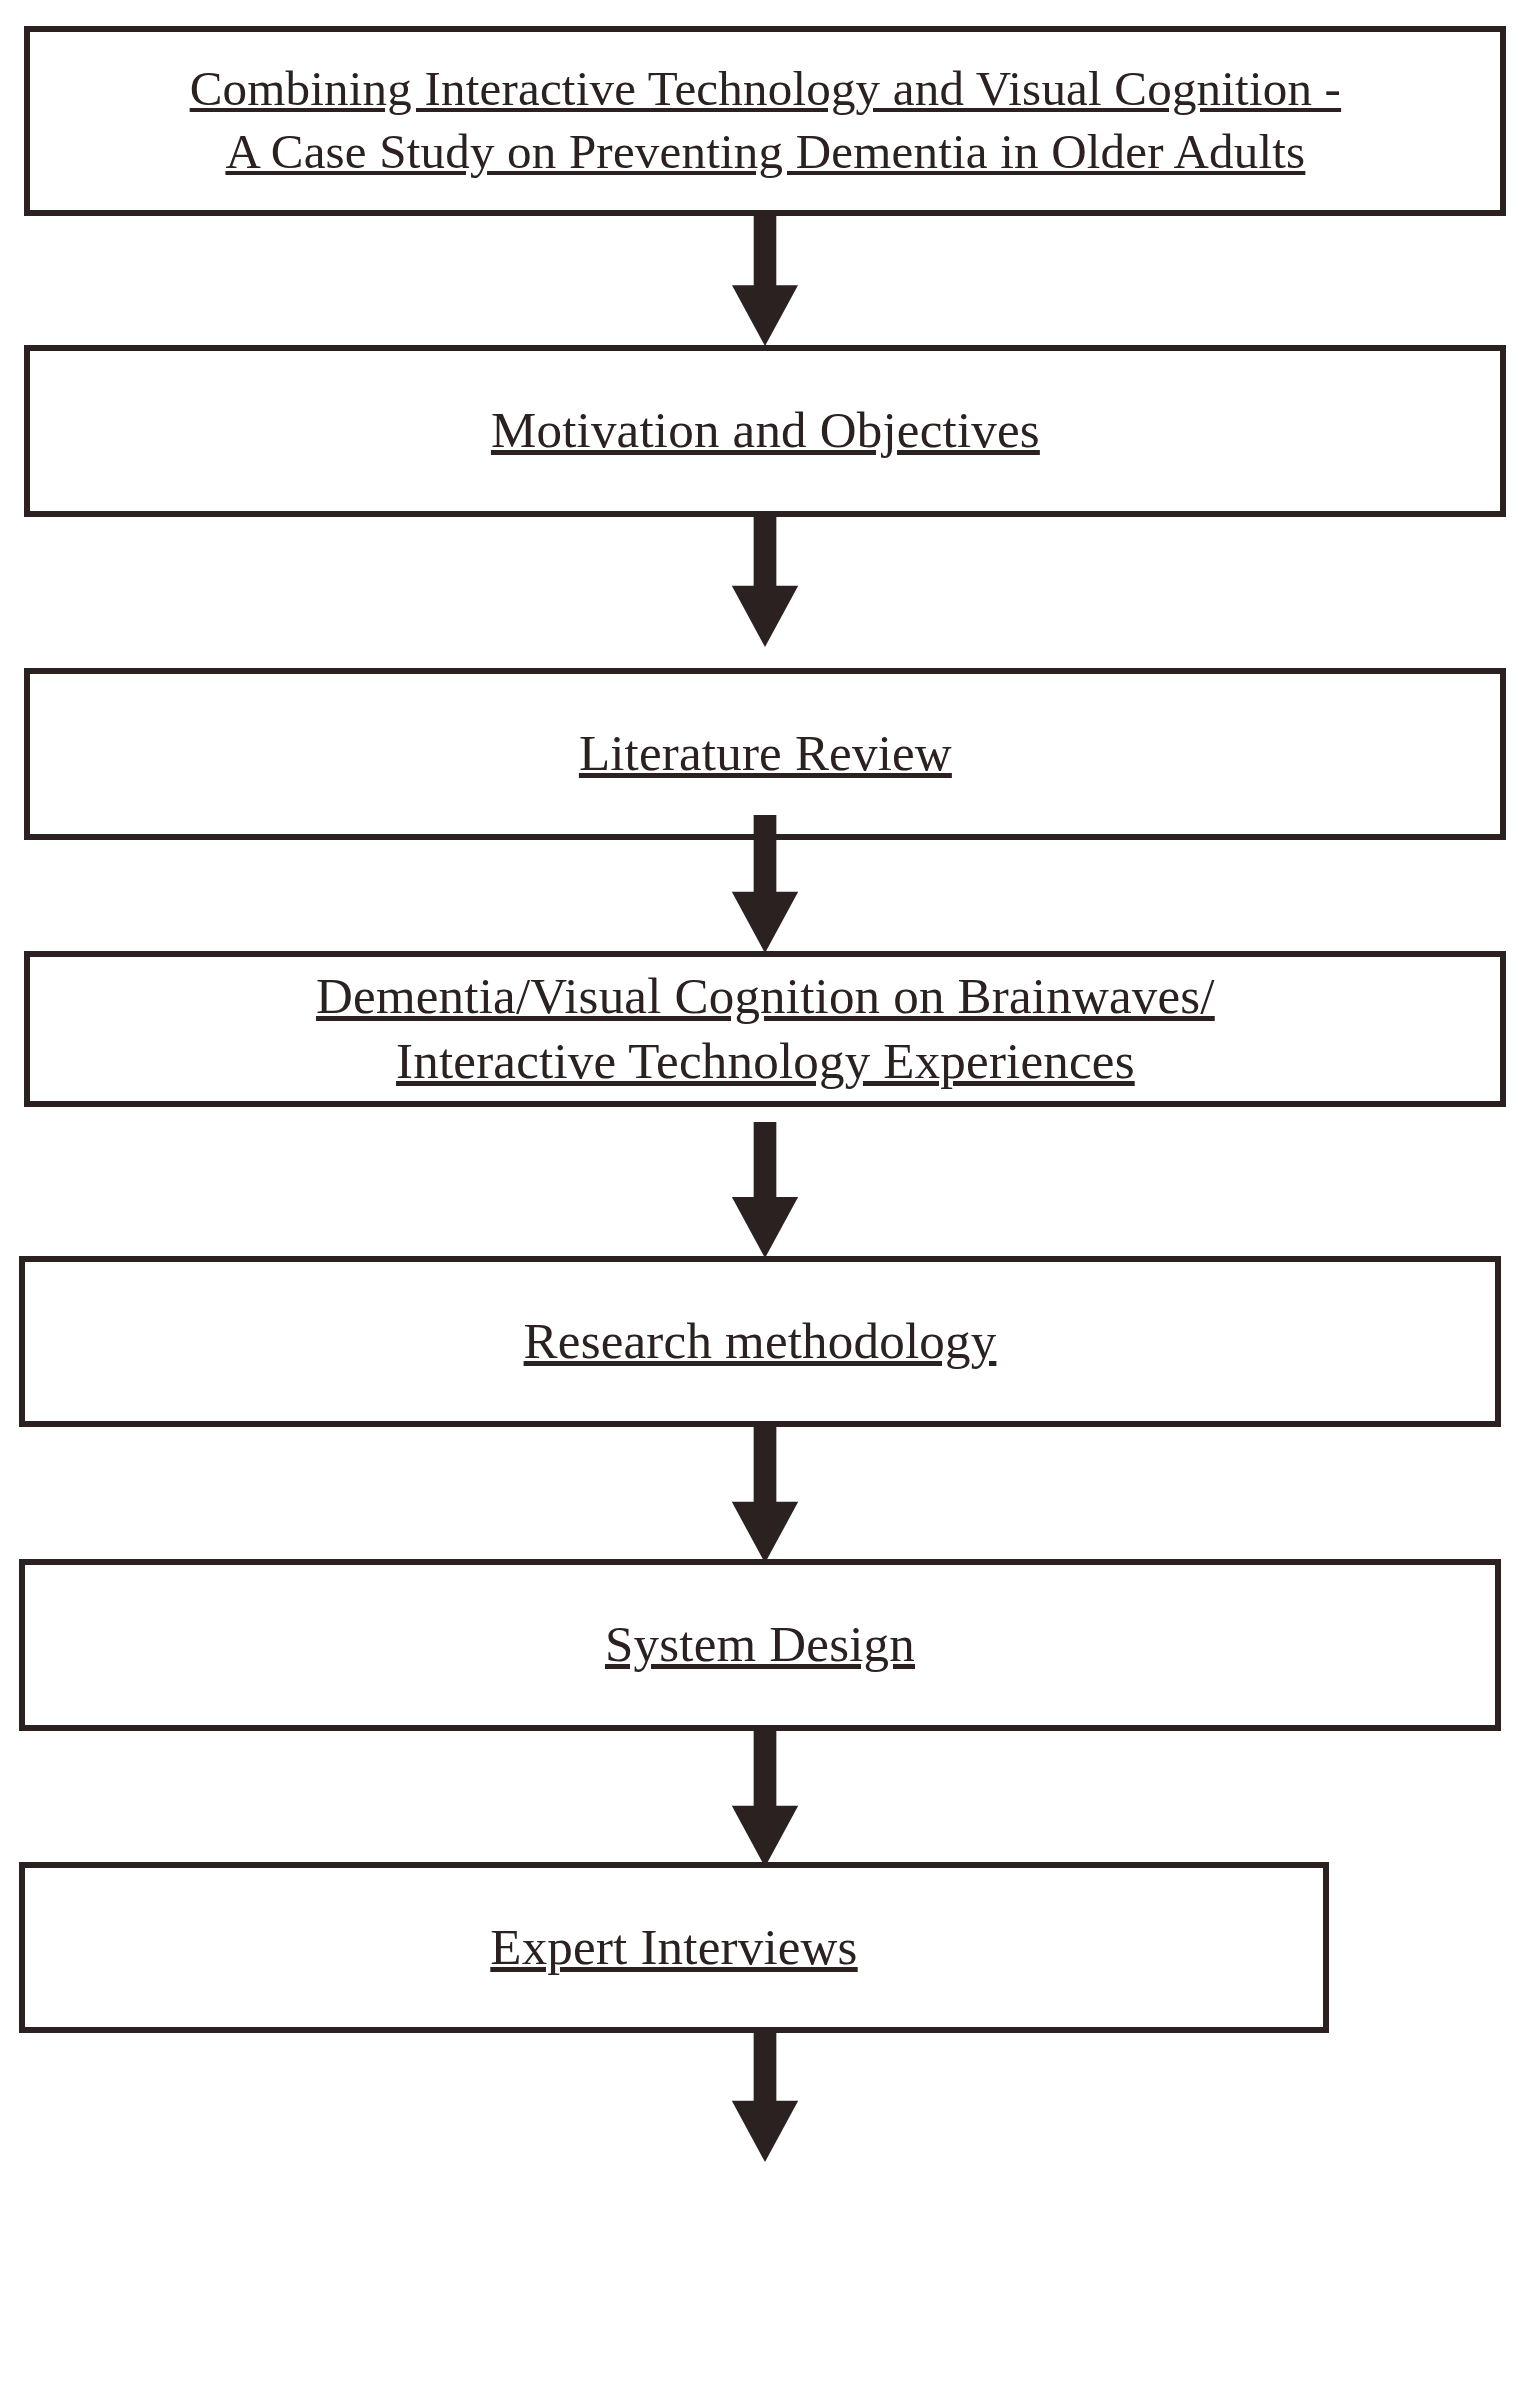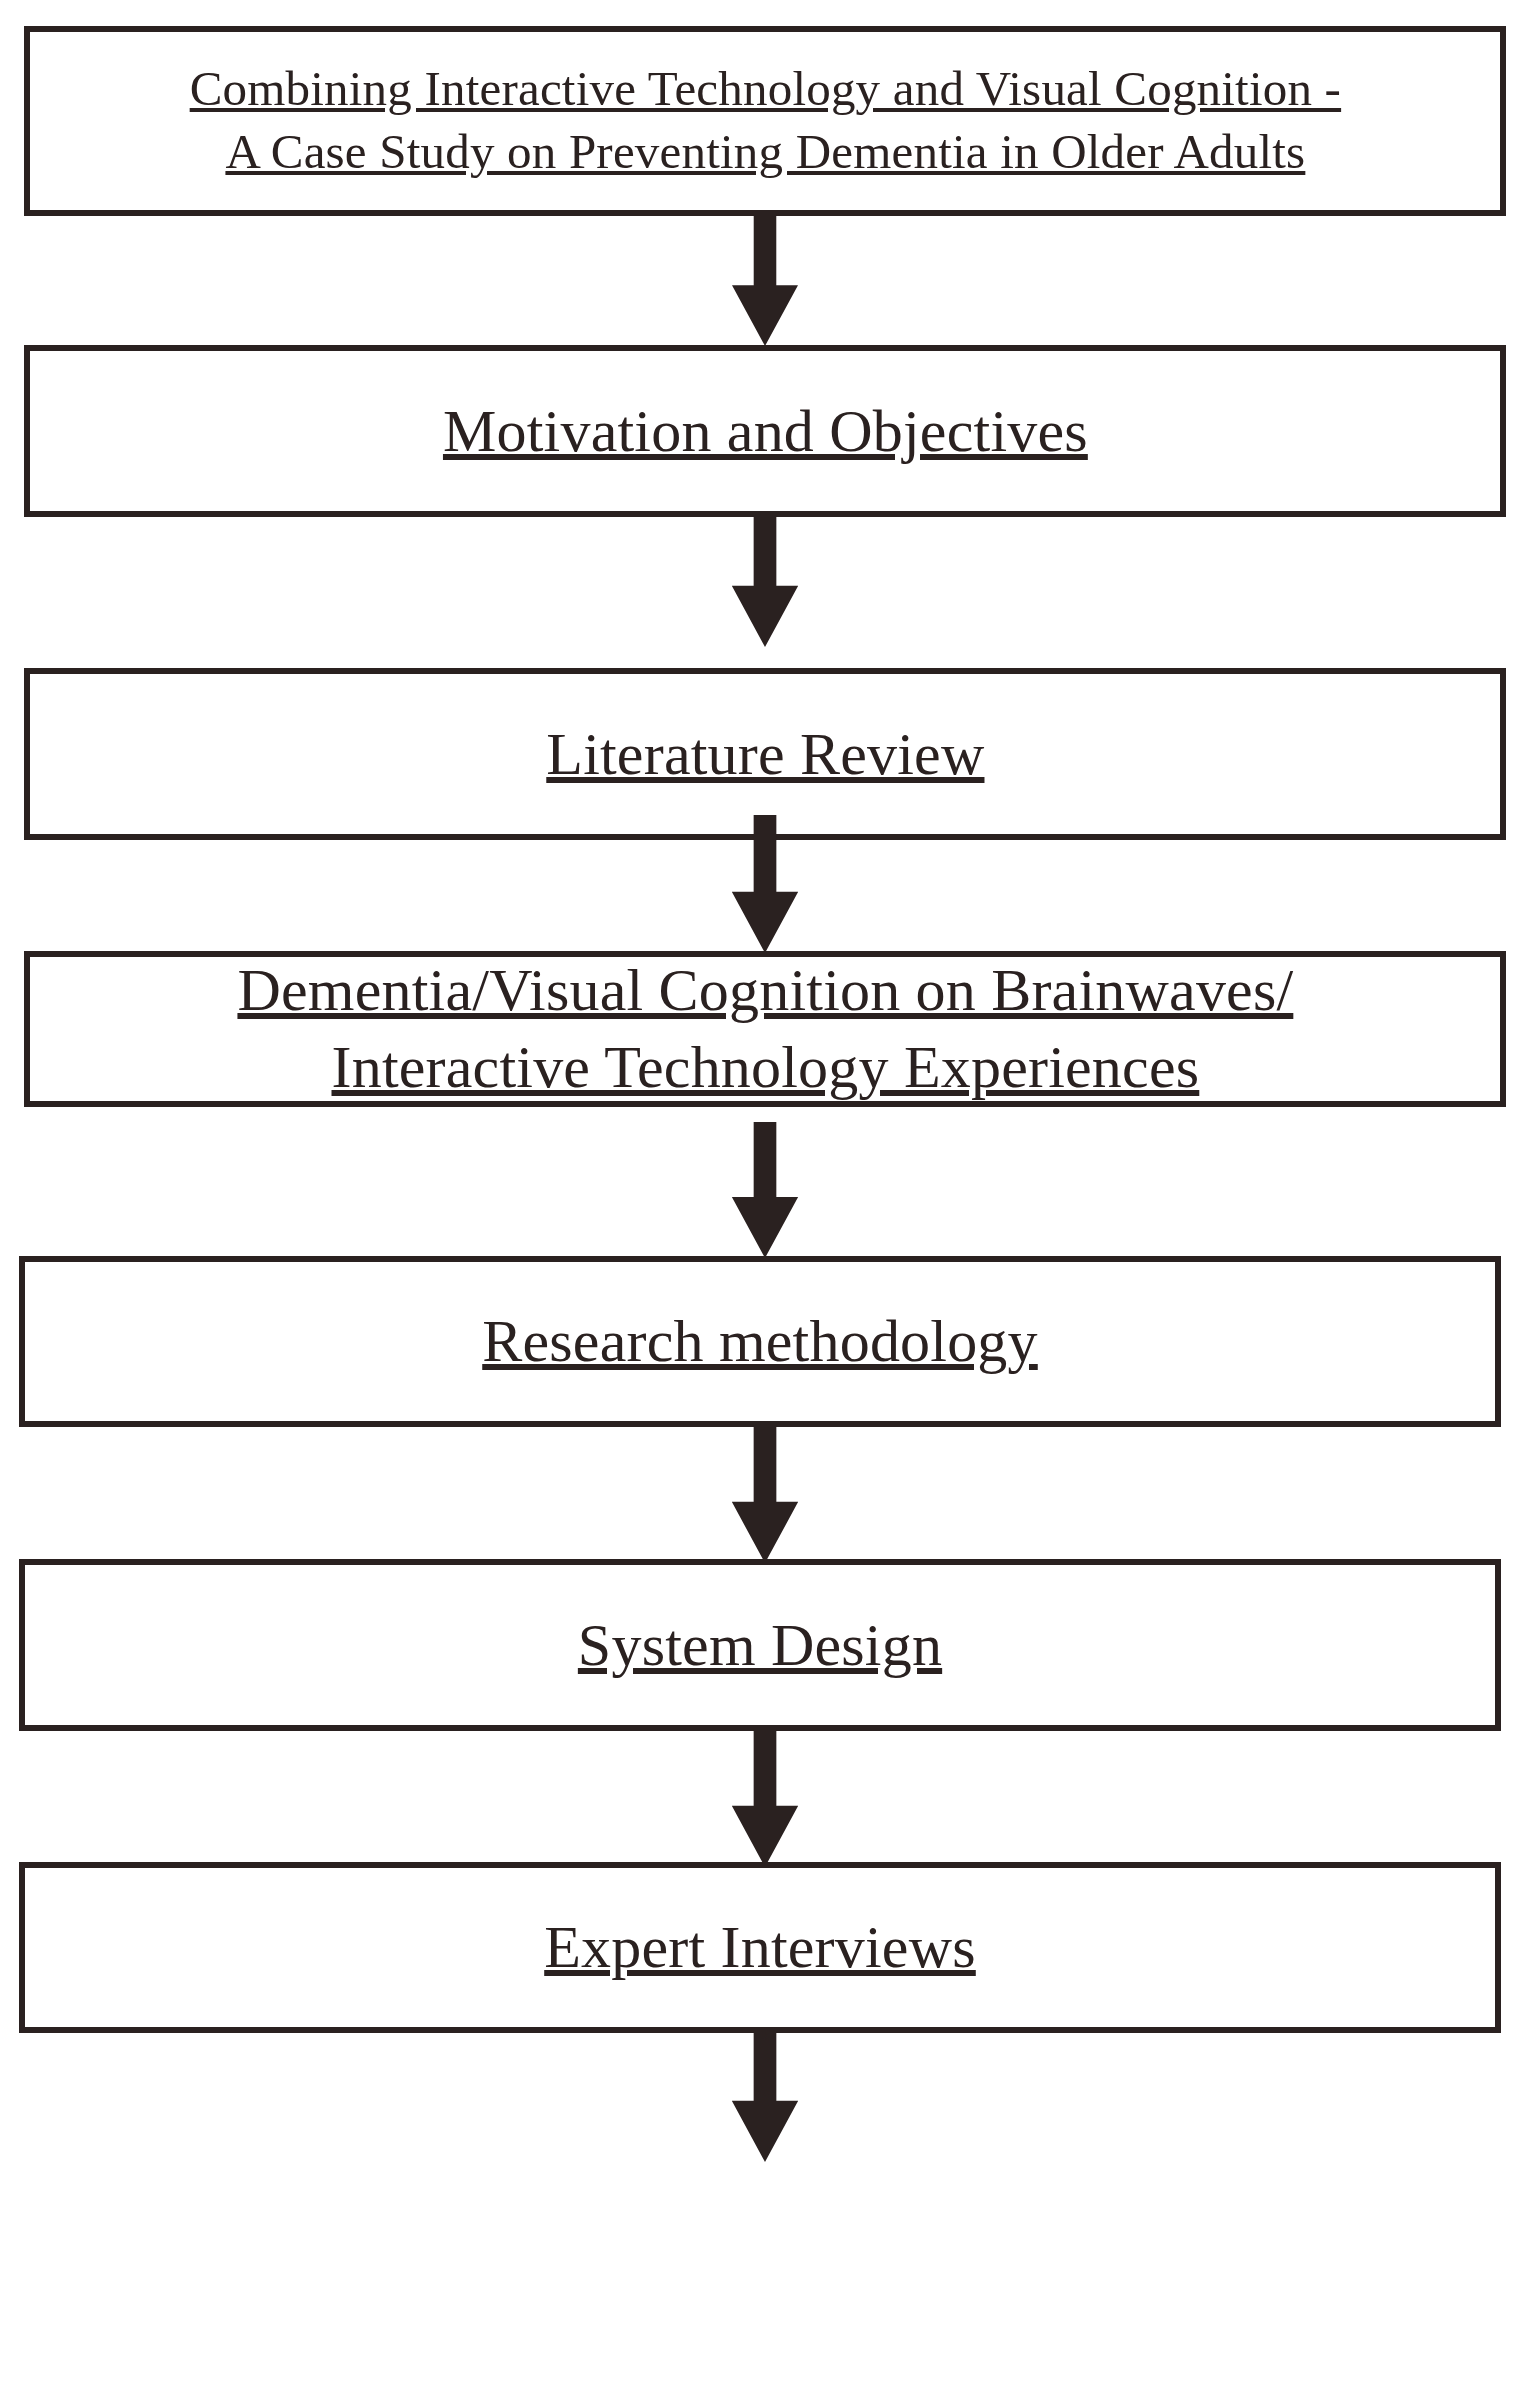--- a/index.html
+++ b/index.html
@@ -28,21 +28,21 @@
     line-height: 1.28;
     letter-spacing: 0.2px;
     text-decoration: underline;
   }
   .node-label {
     display: block;
     width: 100%;
     padding: 0 15.7px;
     box-sizing: border-box;
     white-space: pre-line;
-    font-size: 60px;
+    font-size: 51px;
   }
   .node.title .node-label {
     font-size: 49px;
   }
   .arrow {
     position: absolute;
   }
   .arrow svg {
     display: block;
     overflow: visible;
@@ -108,21 +108,21 @@
   <div class="node" style="left:19px; top:1559px; width:1482px; height:172px;">
     <span class="node-label">System Design</span>
   </div>
 
   <div class="arrow" style="left:730px; top:1729px; width:70px; height:138px;">
     <svg width="70" height="138" viewBox="0 0 80 158">
       <path d="M27,0 L53,0 L53,88 L78,88 L40,158 L2,88 L27,88 Z" fill="#2a2120"></path>
     </svg>
   </div>
 
-  <div class="node" style="left:19px; top:1862px; width:1482px; height:171px;">
+  <div class="node" style="left:19px; top:1862px; width:1310px; height:171px;">
     <span class="node-label">Expert Interviews</span>
   </div>
 
   <div class="arrow" style="left:730px; top:2031px; width:70px; height:131px;">
     <svg width="70" height="131" viewBox="0 0 80 150">
       <path d="M27,0 L53,0 L53,80 L78,80 L40,150 L2,80 L27,80 Z" fill="#2a2120"></path>
     </svg>
   </div>
 
 

